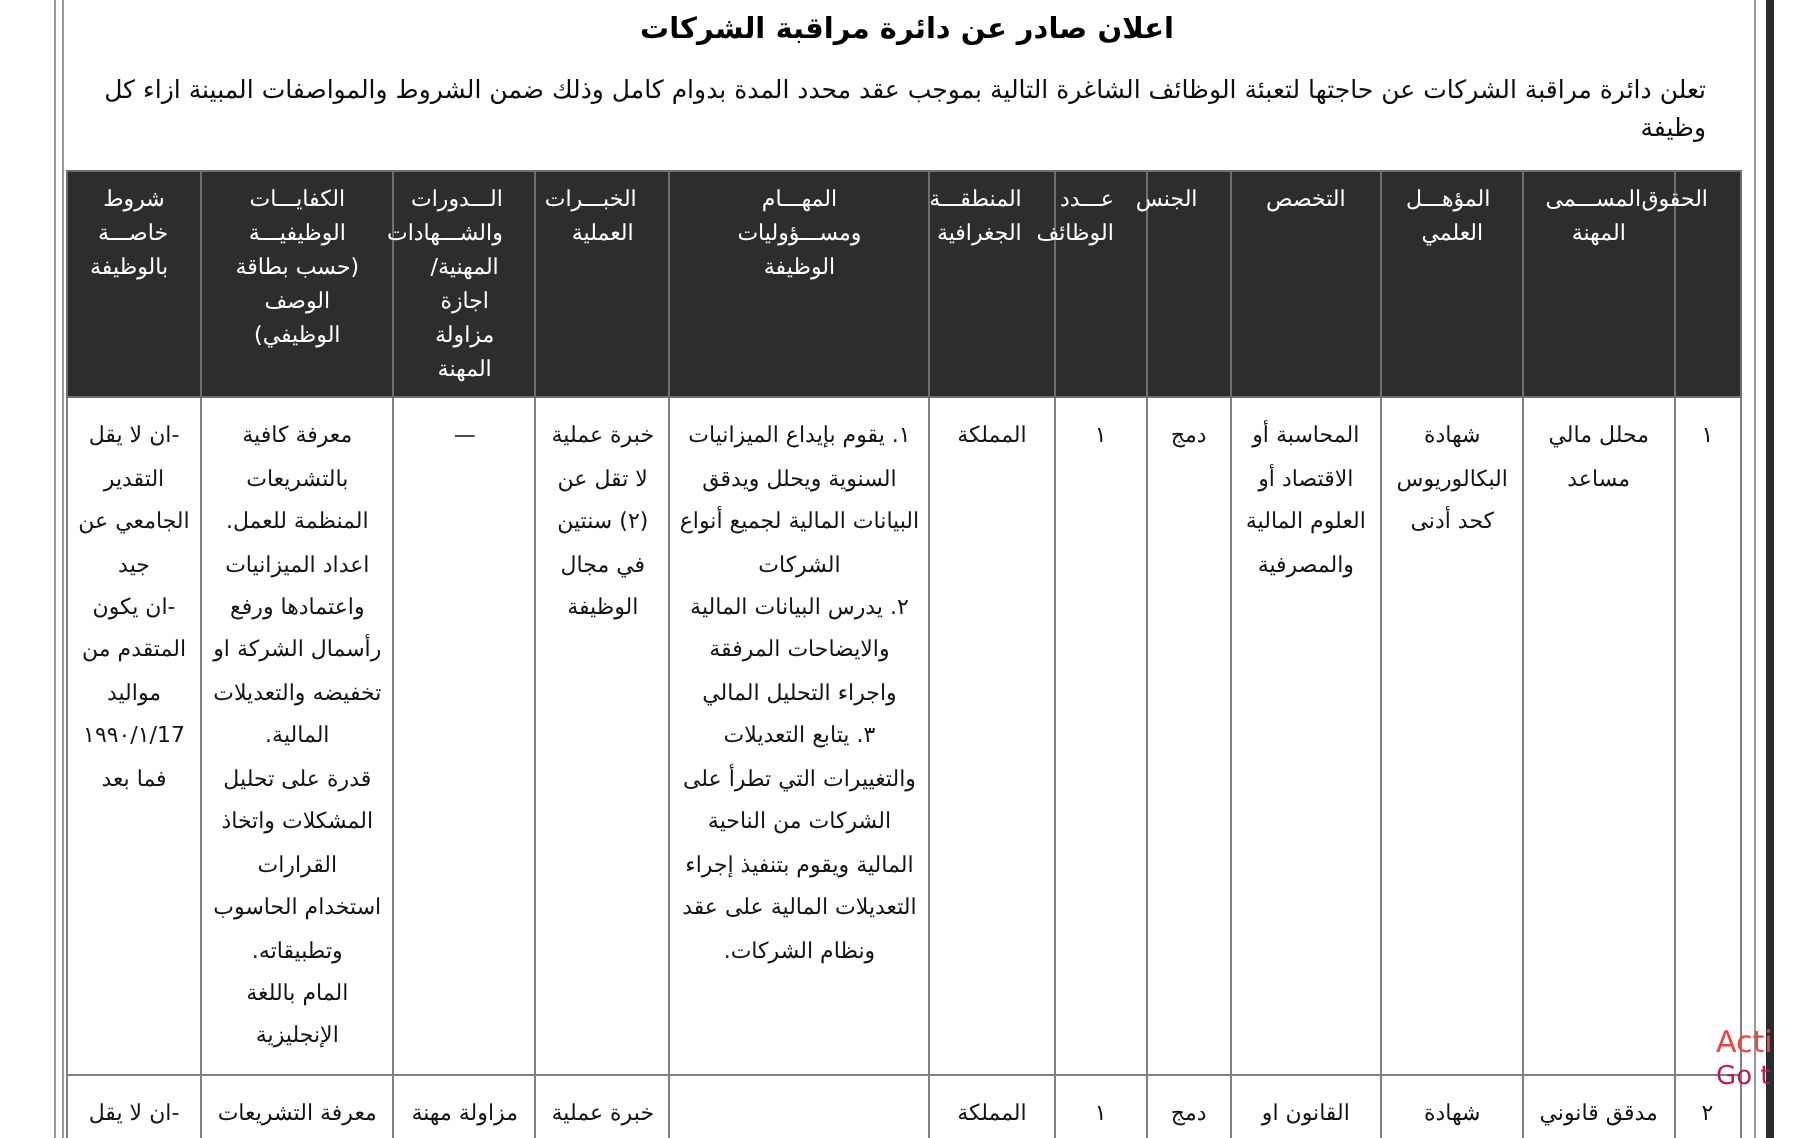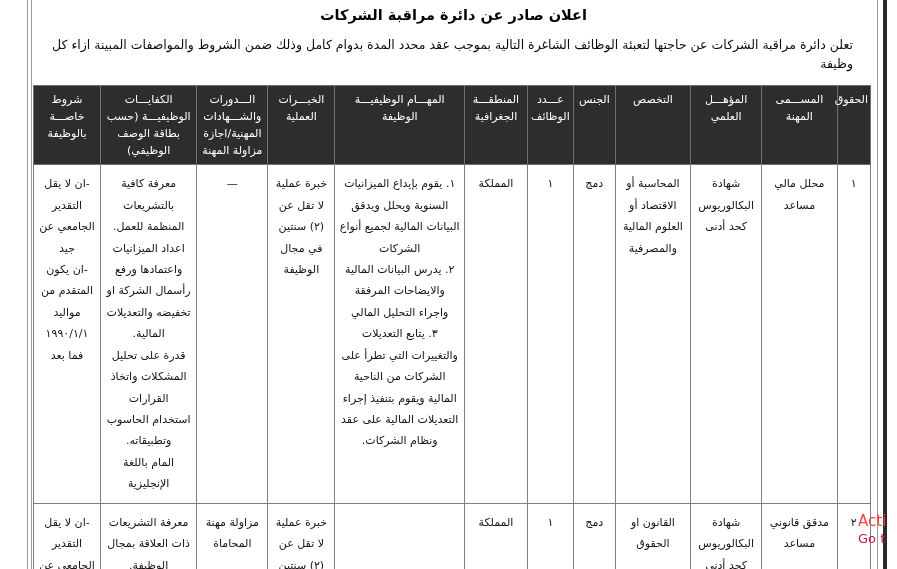--- a/index.html
+++ b/index.html
@@ -27,21 +27,21 @@
     line-height:1.5;
   }
   .doc-intro b{font-weight:normal;}
 
   table.jobs{
     position:absolute;top:85px;left:33px;width:838px;
     border-collapse:collapse;direction:rtl;table-layout:fixed;
   }
   table.jobs th{
     background:#2d2d2d;color:#ffffff;font-weight:normal;
-    font-size:11px;line-height:1.55;padding:5px 2px;
+    font-size:11px;line-height:1.55;padding:5px 16px;
     vertical-align:top;text-align:center;
     border:1px solid #6f6f6f;
   }
   table.jobs td{
     font-size:11px;line-height:1.95;color:#141414;
     vertical-align:top;text-align:center;padding:8px 3px;
     border:1px solid #808080;
     white-space:pre-line;
     overflow:hidden;
   }
@@ -84,21 +84,21 @@
   </colgroup>
   <tbody>
       <tr class="hdr">
     <th>الحقوق</th>
     <th>المســـمى المهنة</th>
     <th>المؤهـــل العلمي</th>
     <th>التخصص</th>
     <th>الجنس</th>
     <th>عـــدد الوظائف</th>
     <th>المنطقـــة الجغرافية</th>
-    <th>المهـــام الوظيفيـــة الوظيفة</th>
+    <th>المهـــام ومســـؤوليات الوظيفة</th>
     <th>الخبـــرات العملية</th>
     <th>الـــدورات والشـــهادات المهنية/اجازة مزاولة المهنة</th>
     <th>الكفايـــات الوظيفيـــة (حسب بطاقة الوصف الوظيفي)</th>
     <th>شروط خاصـــة بالوظيفة</th>
   </tr>
   <tr class="r1">
     <td>١</td>
     <td>محلل مالي مساعد</td>
     <td>شهادة البكالوريوس كحد أدنى</td>
     <td>المحاسبة أو الاقتصاد أو العلوم المالية والمصرفية</td>
@@ -109,21 +109,21 @@
 ٢. يدرس البيانات المالية والايضاحات المرفقة واجراء التحليل المالي
 ٣. يتابع التعديلات والتغييرات التي تطرأ على الشركات من الناحية المالية ويقوم بتنفيذ إجراء التعديلات المالية على عقد ونظام الشركات.</td>
     <td>خبرة عملية لا تقل عن (٢) سنتين في مجال الوظيفة</td>
     <td>—</td>
     <td>معرفة كافية بالتشريعات المنظمة للعمل.
 اعداد الميزانيات واعتمادها ورفع رأسمال الشركة او تخفيضه والتعديلات المالية.
 قدرة على تحليل المشكلات واتخاذ القرارات
 استخدام الحاسوب وتطبيقاته.
 المام باللغة الإنجليزية</td>
     <td>-ان لا يقل التقدير الجامعي عن جيد
--ان يكون المتقدم من مواليد ١٩٩٠/١/١ فما بعد</td>
+-ان يكون المتقدم من مواليد ١٩٩٠/١/17 فما بعد</td>
   </tr>
   <tr class="r2">
     <td>٢</td>
     <td>مدقق قانوني مساعد</td>
     <td>شهادة البكالوريوس كحد أدنى</td>
     <td>القانون او الحقوق</td>
     <td>دمج</td>
     <td>١</td>
     <td>المملكة</td>
     <td></td>

